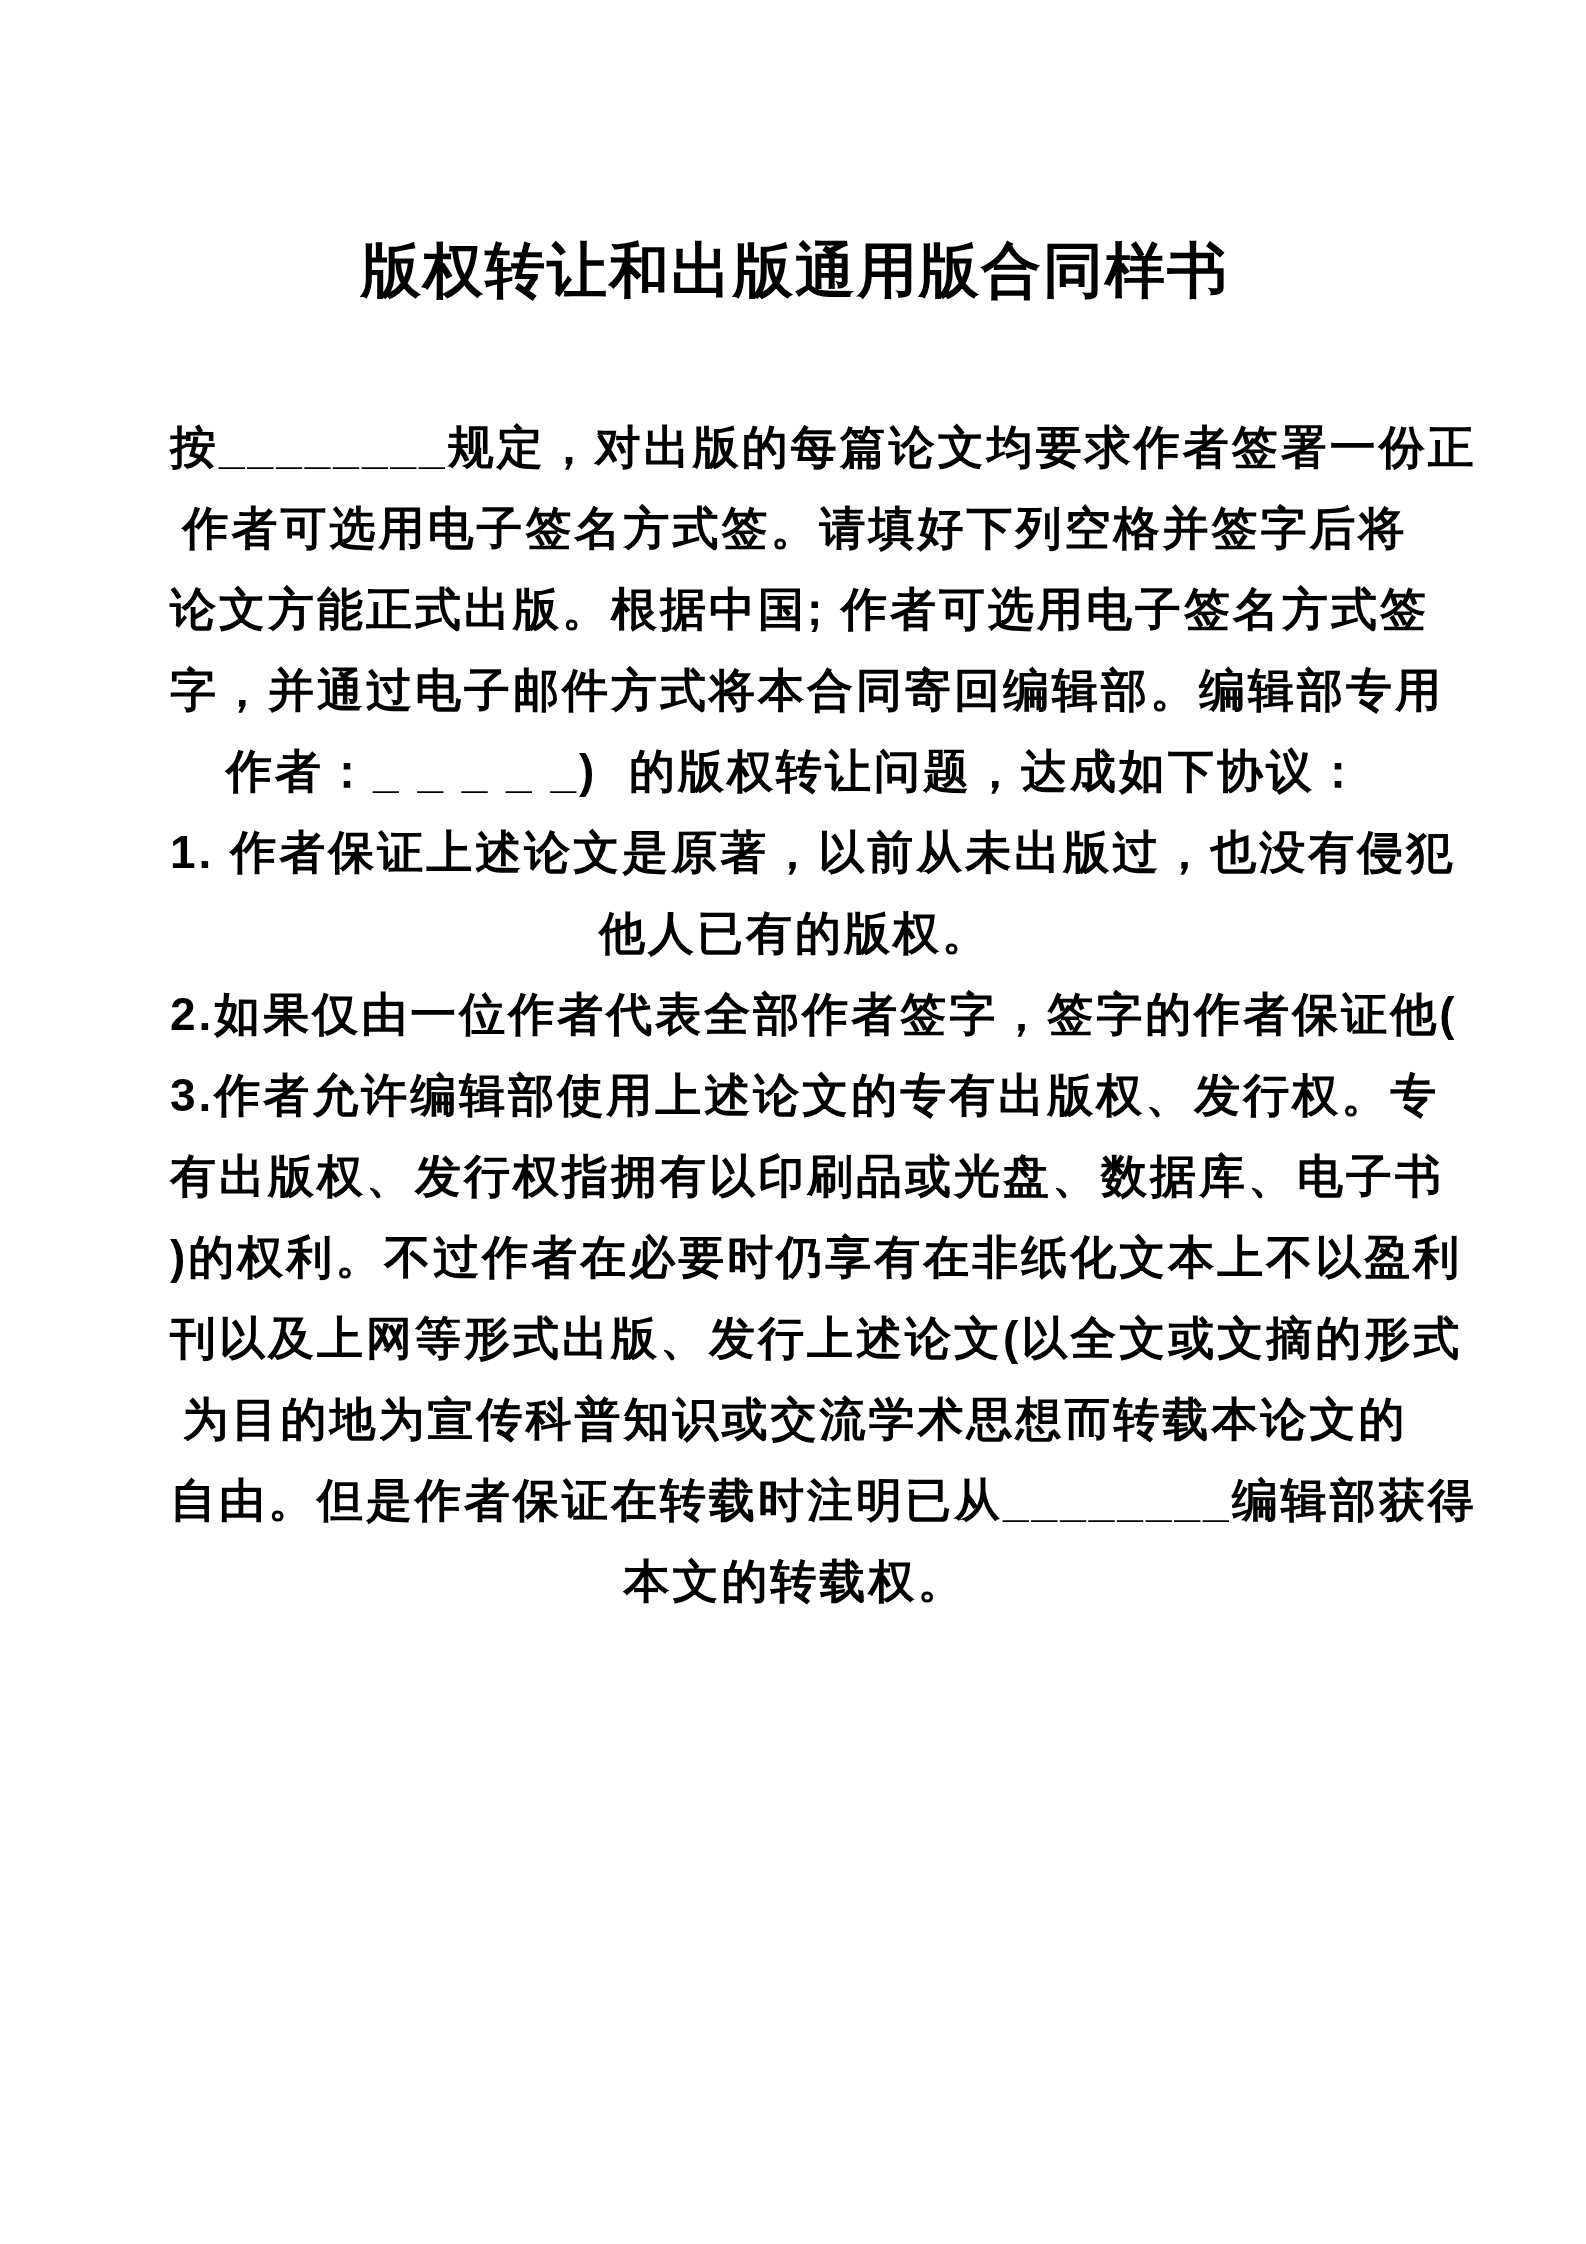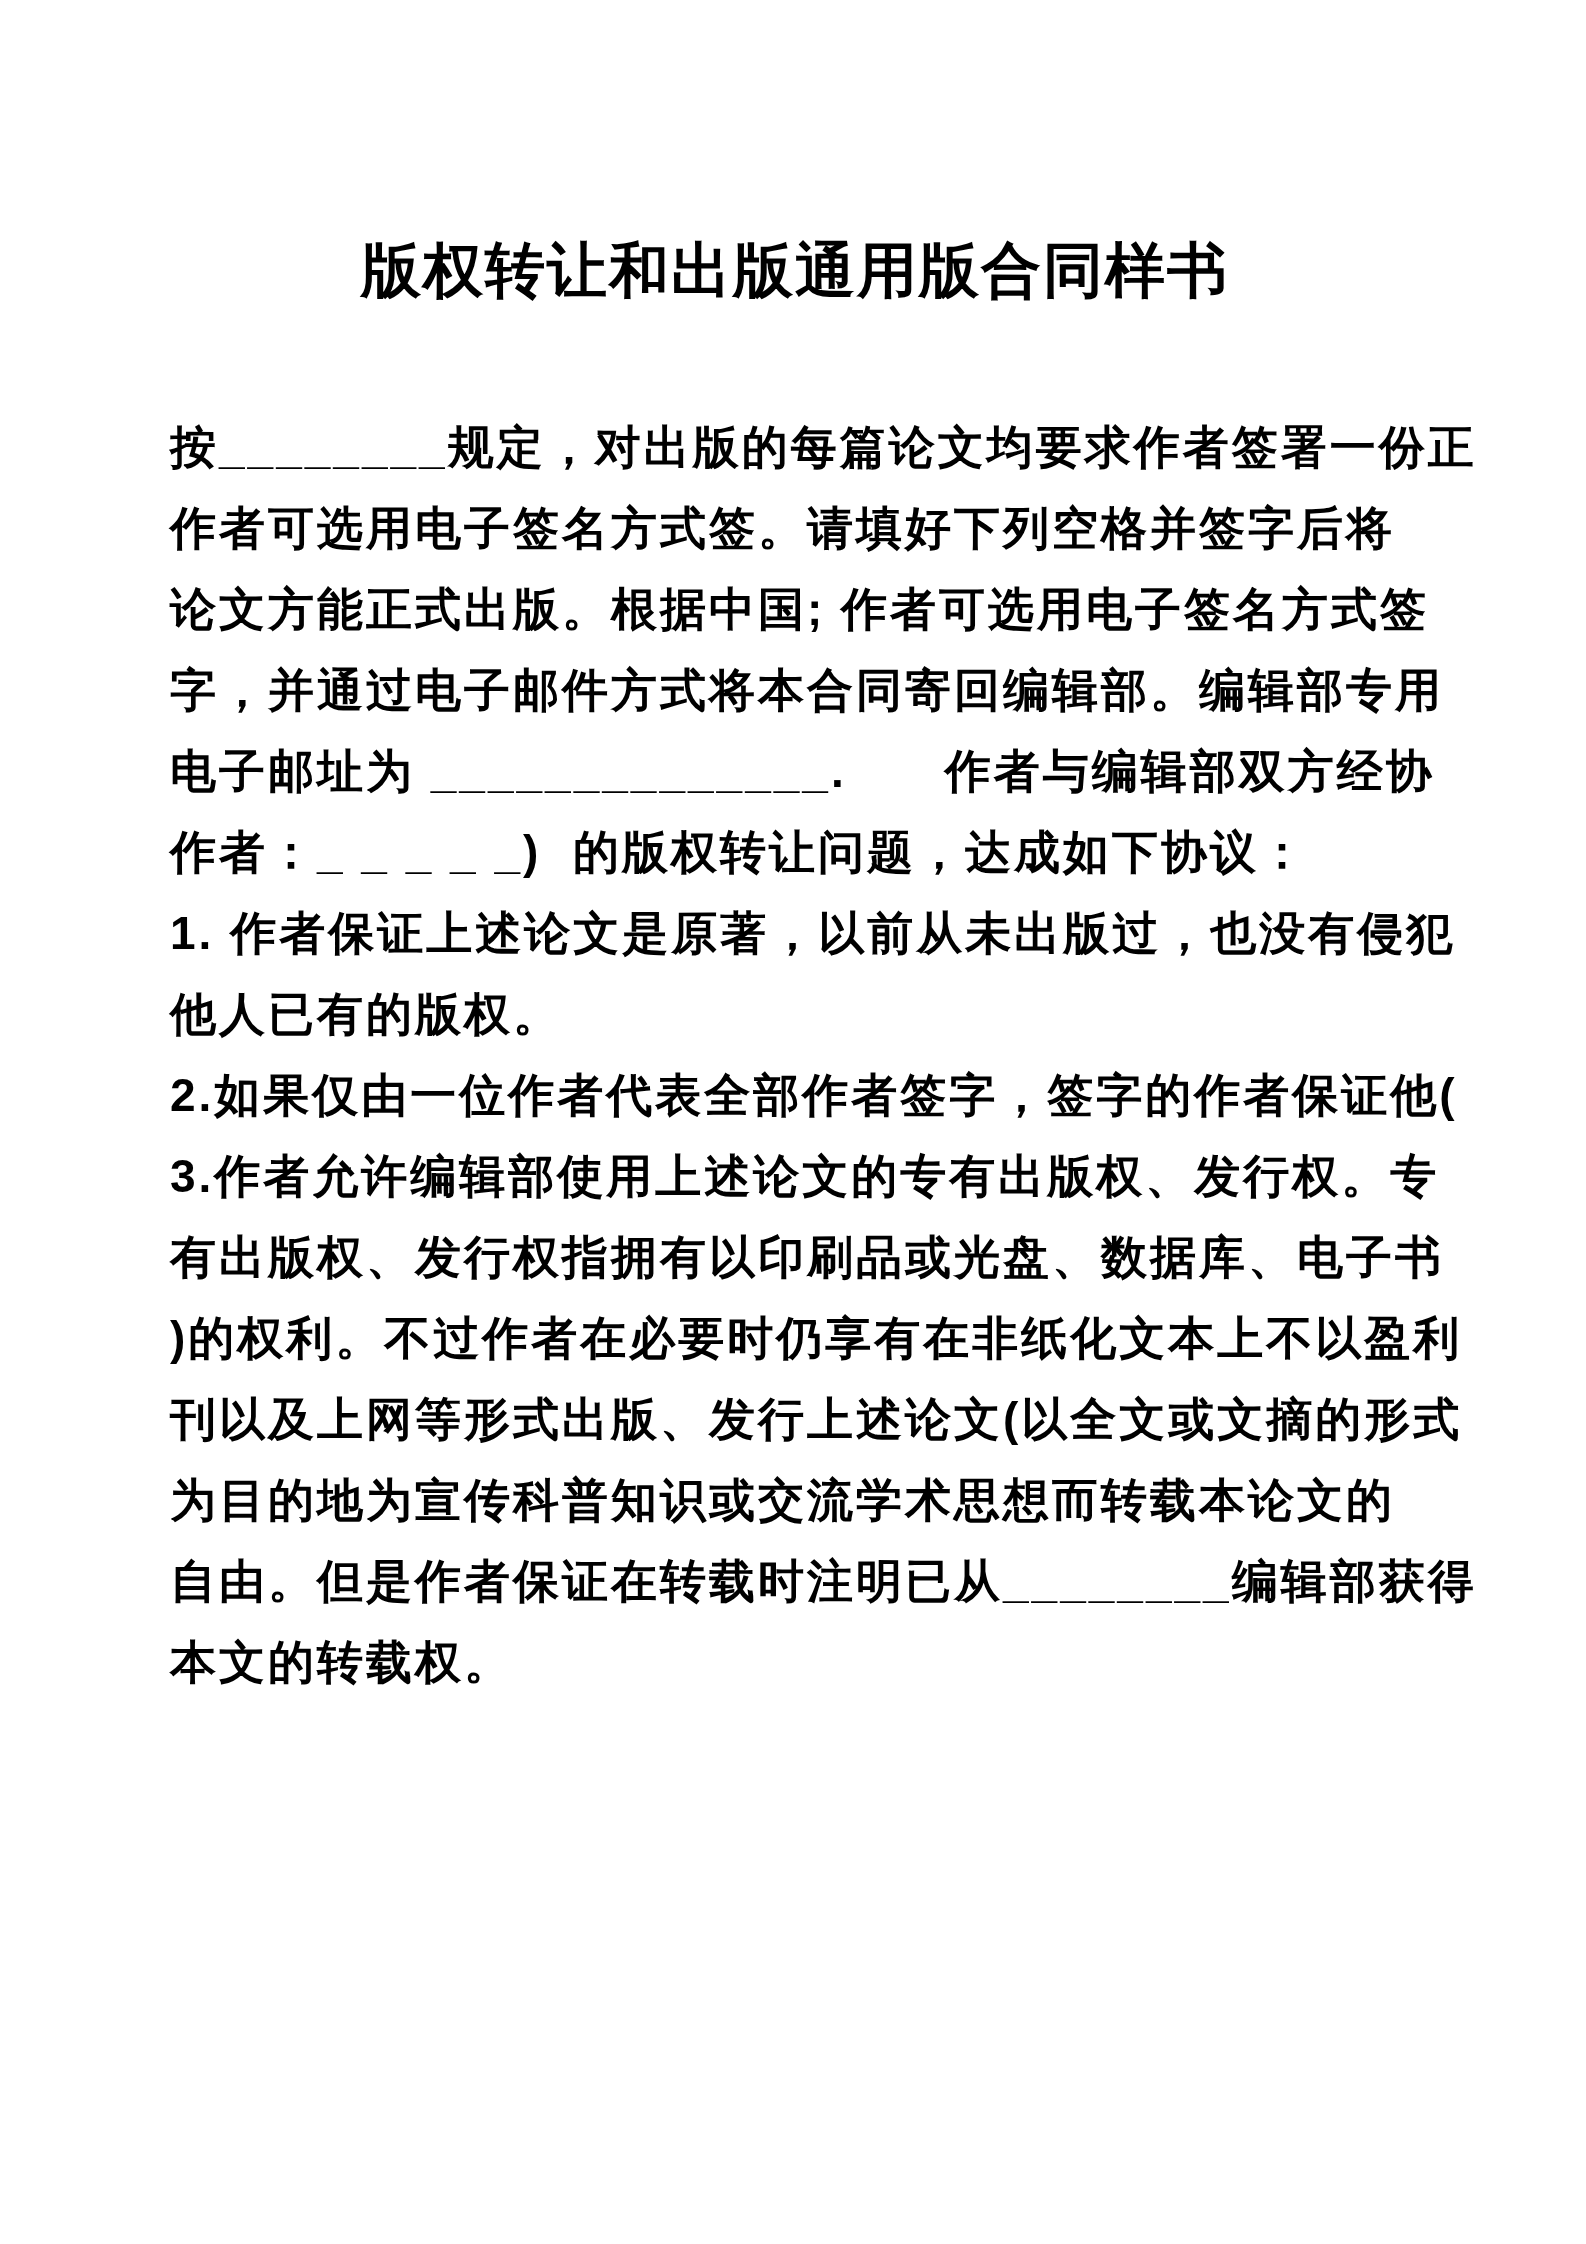--- a/index.html
+++ b/index.html
@@ -32,34 +32,34 @@
     font-size: 46px;
     font-weight: bold;
     letter-spacing: 3px;
     color: #000000;
   }
   .doc-line {
     line-height: 81px;
     height: 81px;
     white-space: pre;
     overflow: visible;
+    text-align: center;
   }
 </style>
 </head>
 <body>
 
 <div class="page">
   <h1 class="doc-title">版权转让和出版通用版合同样书</h1>
 
   <div class="doc-body">
     <div class="doc-line">按________规定，对出版的每篇论文均要求作者签署一份正</div>
     <div class="doc-line">作者可选用电子签名方式签。请填好下列空格并签字后将</div>
     <div class="doc-line">论文方能正式出版。根据中国; 作者可选用电子签名方式签</div>
     <div class="doc-line">字，并通过电子邮件方式将本合同寄回编辑部。编辑部专用</div>
-    <div class="doc-line">电子邮址为 ______________.　　作者与编辑部双方经协</div>
     <div class="doc-line">作者：_ _ _ _ _)  的版权转让问题，达成如下协议：</div>
     <div class="doc-line">1. 作者保证上述论文是原著，以前从未出版过，也没有侵犯</div>
     <div class="doc-line">他人已有的版权。</div>
     <div class="doc-line">2.如果仅由一位作者代表全部作者签字，签字的作者保证他(</div>
     <div class="doc-line">3.作者允许编辑部使用上述论文的专有出版权、发行权。专</div>
     <div class="doc-line">有出版权、发行权指拥有以印刷品或光盘、数据库、电子书</div>
     <div class="doc-line">)的权利。不过作者在必要时仍享有在非纸化文本上不以盈利</div>
     <div class="doc-line">刊以及上网等形式出版、发行上述论文(以全文或文摘的形式</div>
     <div class="doc-line">为目的地为宣传科普知识或交流学术思想而转载本论文的</div>
     <div class="doc-line">自由。但是作者保证在转载时注明已从________编辑部获得</div>

